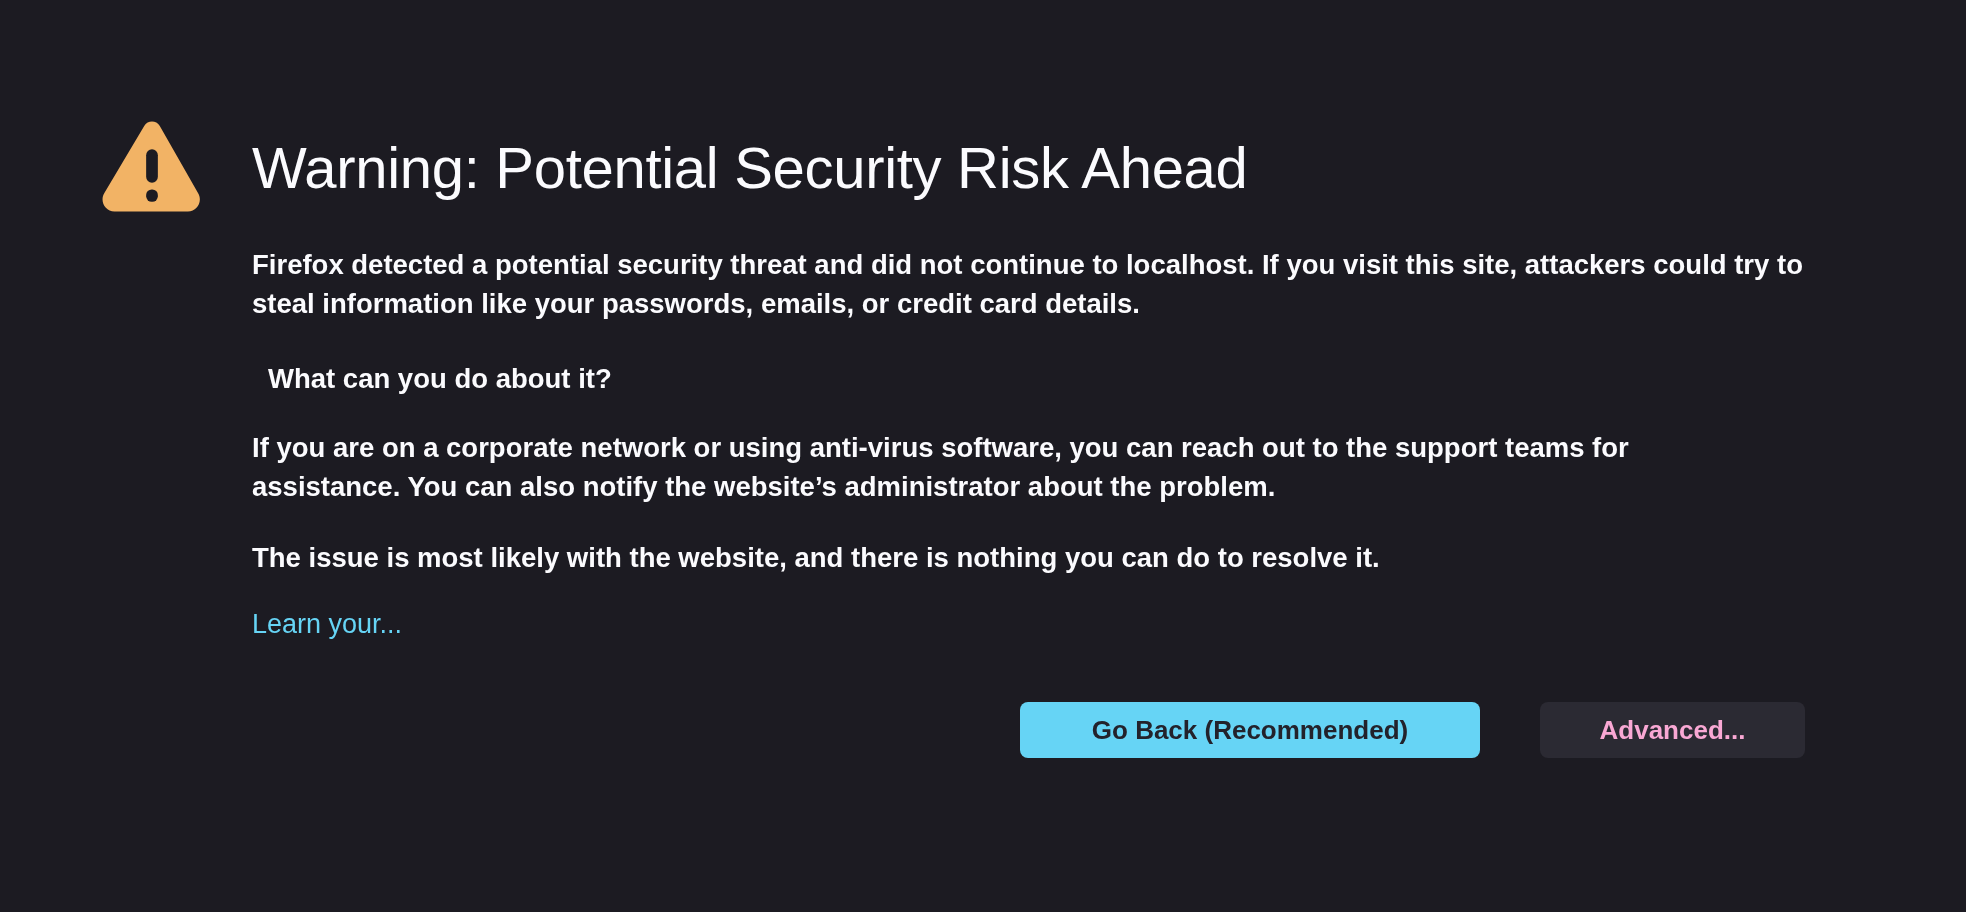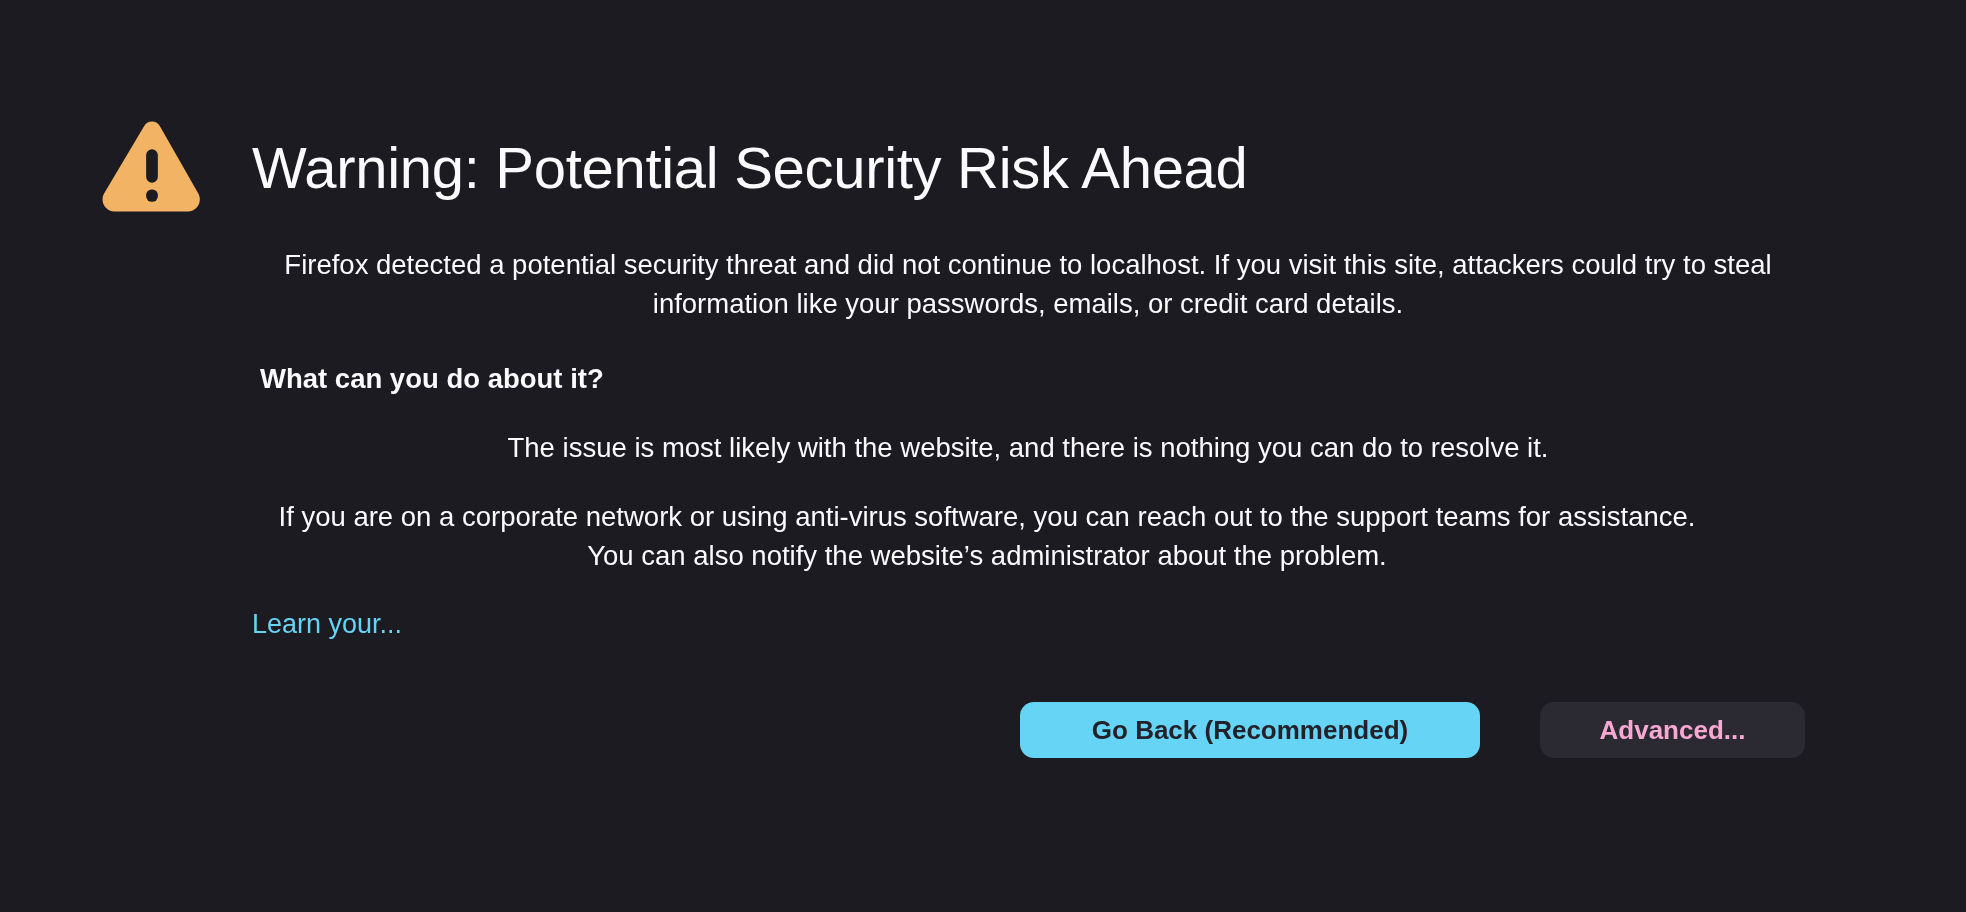--- a/index.html
+++ b/index.html
@@ -57,30 +57,29 @@
     left: 252px;
     top: 245px;
     width: 1552px;
   }
 
   .body-text {
     font-size: 27.5px;
     line-height: 1.42;
     color: #fbfbfe;
     margin: 0 0 36px 0;
-    font-weight: 400;
-    text-align: center;
+    font-weight: 700;
   }
 
   .section-heading {
     font-size: 27.5px;
     line-height: 1.42;
     color: #fbfbfe;
     font-weight: bold;
-    margin: 0 0 30px 8px;
+    margin: 0 0 30px 16px;
   }
 
   .p-resolve {
     margin-bottom: 30px;
   }
 
   .p-corporate {
     margin-bottom: 32px;
     width: 1470px;
   }
@@ -102,21 +101,21 @@
     display: flex;
     align-items: flex-start;
     gap: 16px;
   }
 
   .btn {
     font-family: "Liberation Sans", sans-serif;
     font-size: 26px;
     font-weight: bold;
     border: none;
-    border-radius: 14px;
+    border-radius: 8px;
     cursor: pointer;
     padding: 0 30px;
     height: 56px;
     line-height: 56px;
     white-space: nowrap;
     box-sizing: border-box;
   }
 
   .btn-primary {
     background: #66d4f5;
@@ -146,23 +145,23 @@
     </span>
     <h1 class="page-title">Warning: Potential Security Risk Ahead</h1>
   </div>
 
   <div class="content">
 
     <p class="body-text">Firefox detected a potential security threat and did not continue to localhost. If you visit this site, attackers could try to steal information like your passwords, emails, or credit card details.</p>
 
     <p class="section-heading">What can you do about it?</p>
 
+    <p class="body-text p-corporate">If you are on a corporate network or using anti-virus software, you can reach out to the support teams for assistance. You can also notify the website’s administrator about the problem.</p>
+
     <p class="body-text p-resolve">The issue is most likely with the website, and there is nothing you can do to resolve it.</p>
-
-    <p class="body-text p-corporate">If you are on a corporate network or using anti-virus software, you can reach out to the support teams for assistance. You can also notify the website’s administrator about the problem.</p>
 
     <a class="learn-more">Learn your...</a>
 
   </div>
 
   <div class="button-row">
     <button class="btn btn-primary">Go Back (Recommended)</button>
     <button class="btn btn-secondary">Advanced...</button>
   </div>
 

